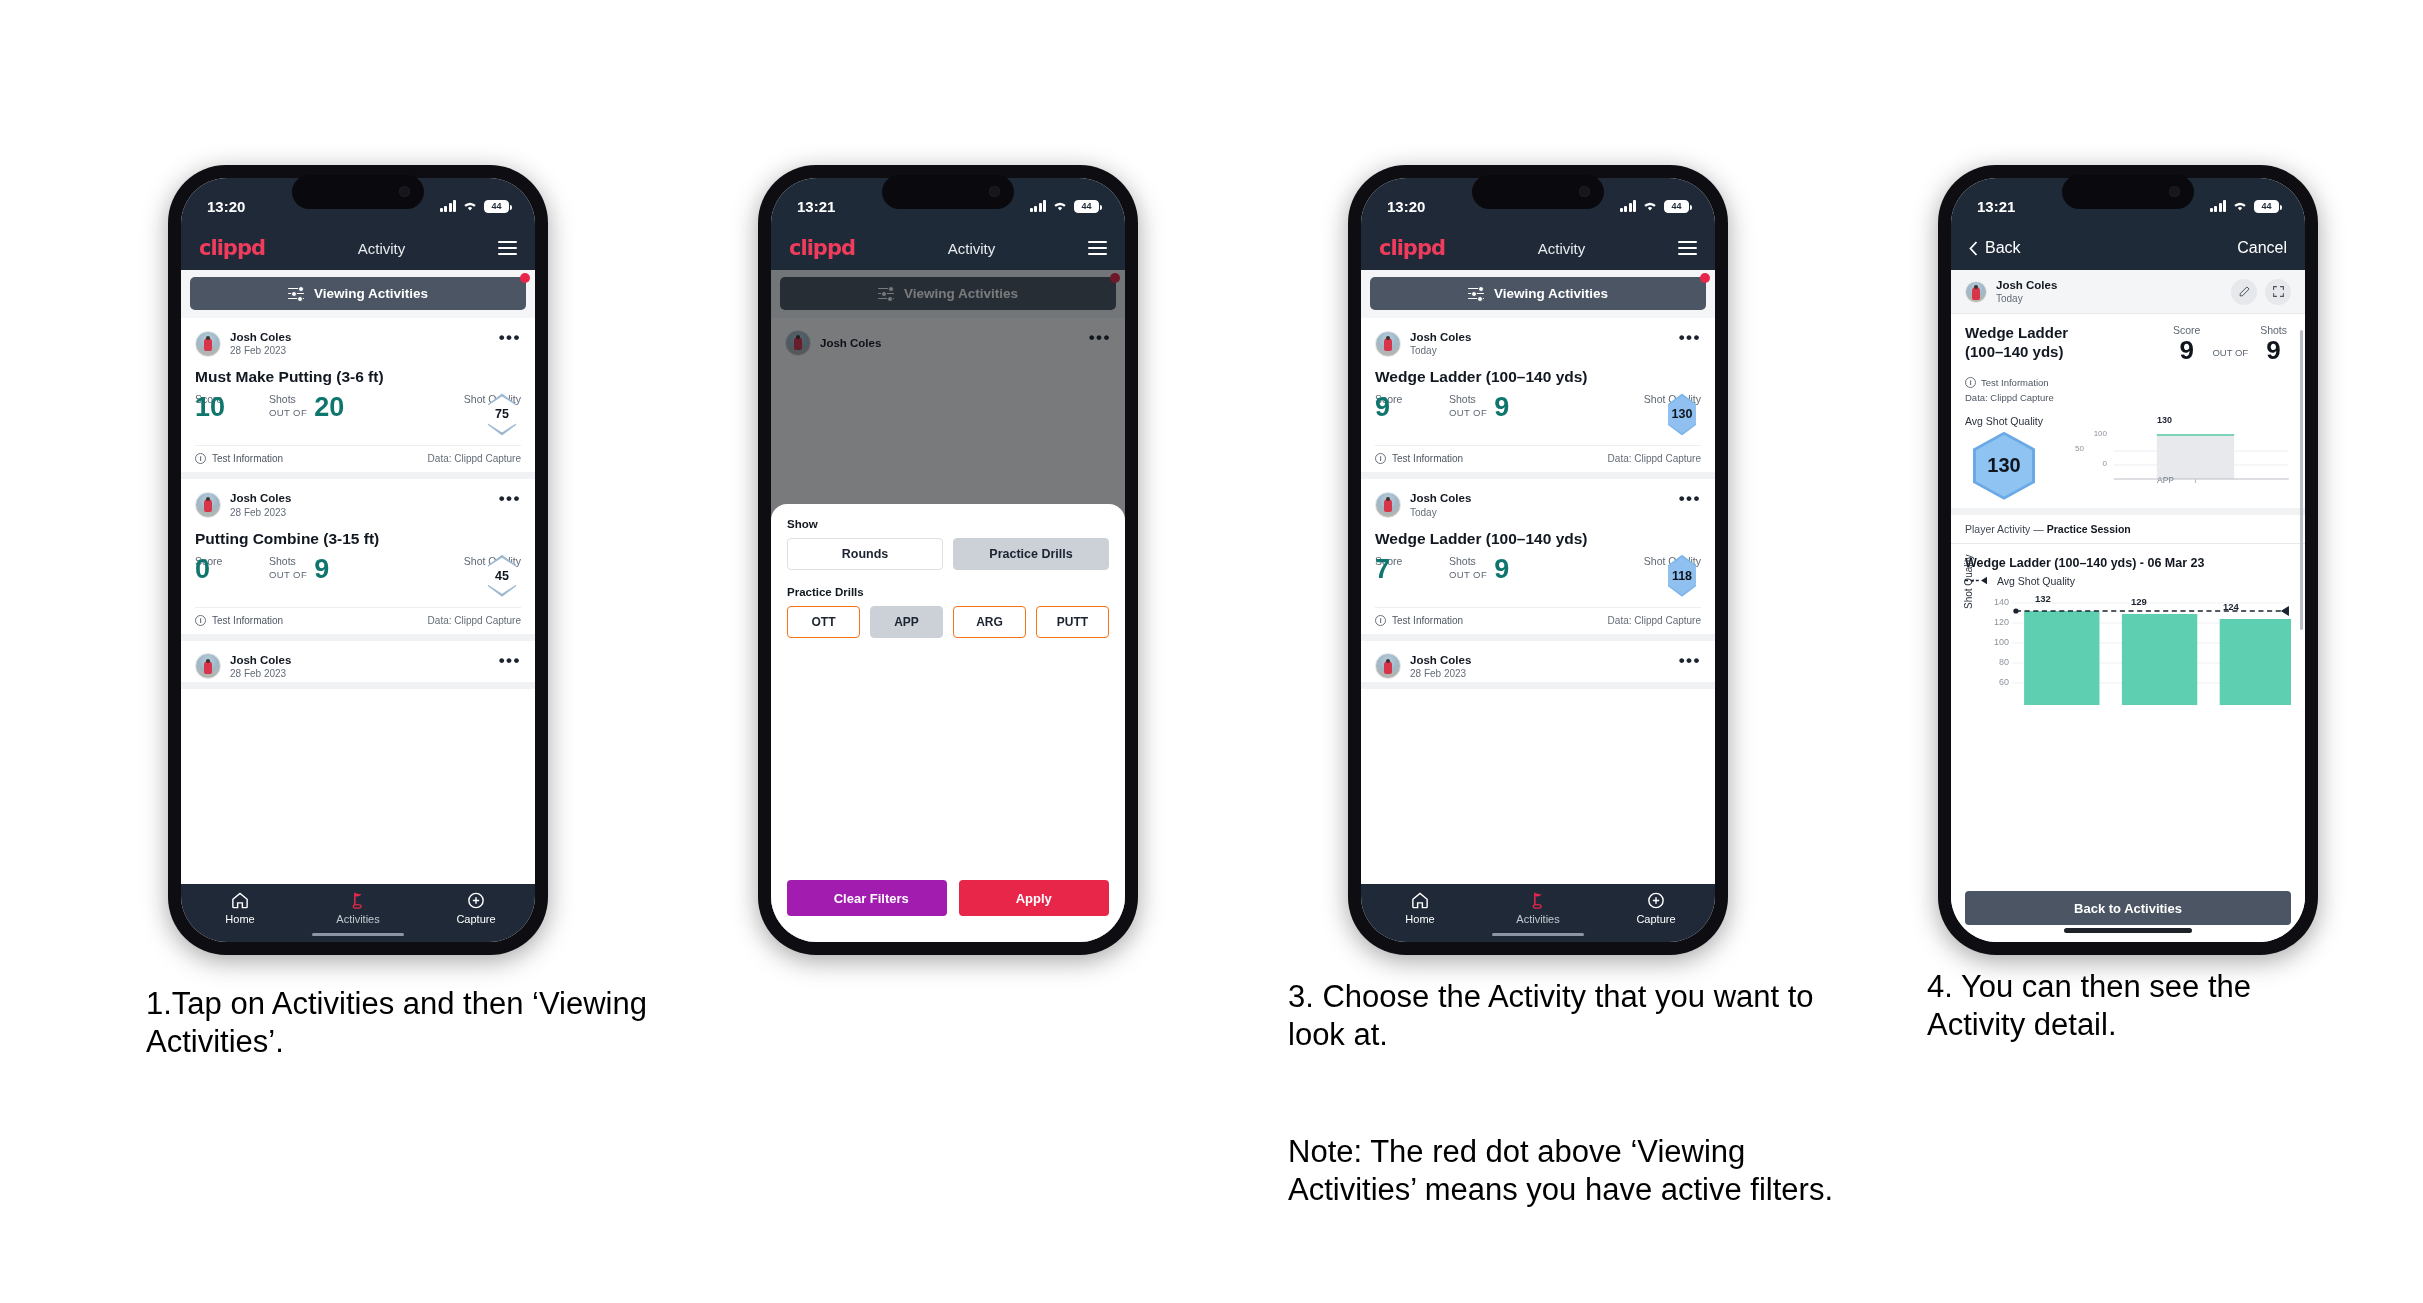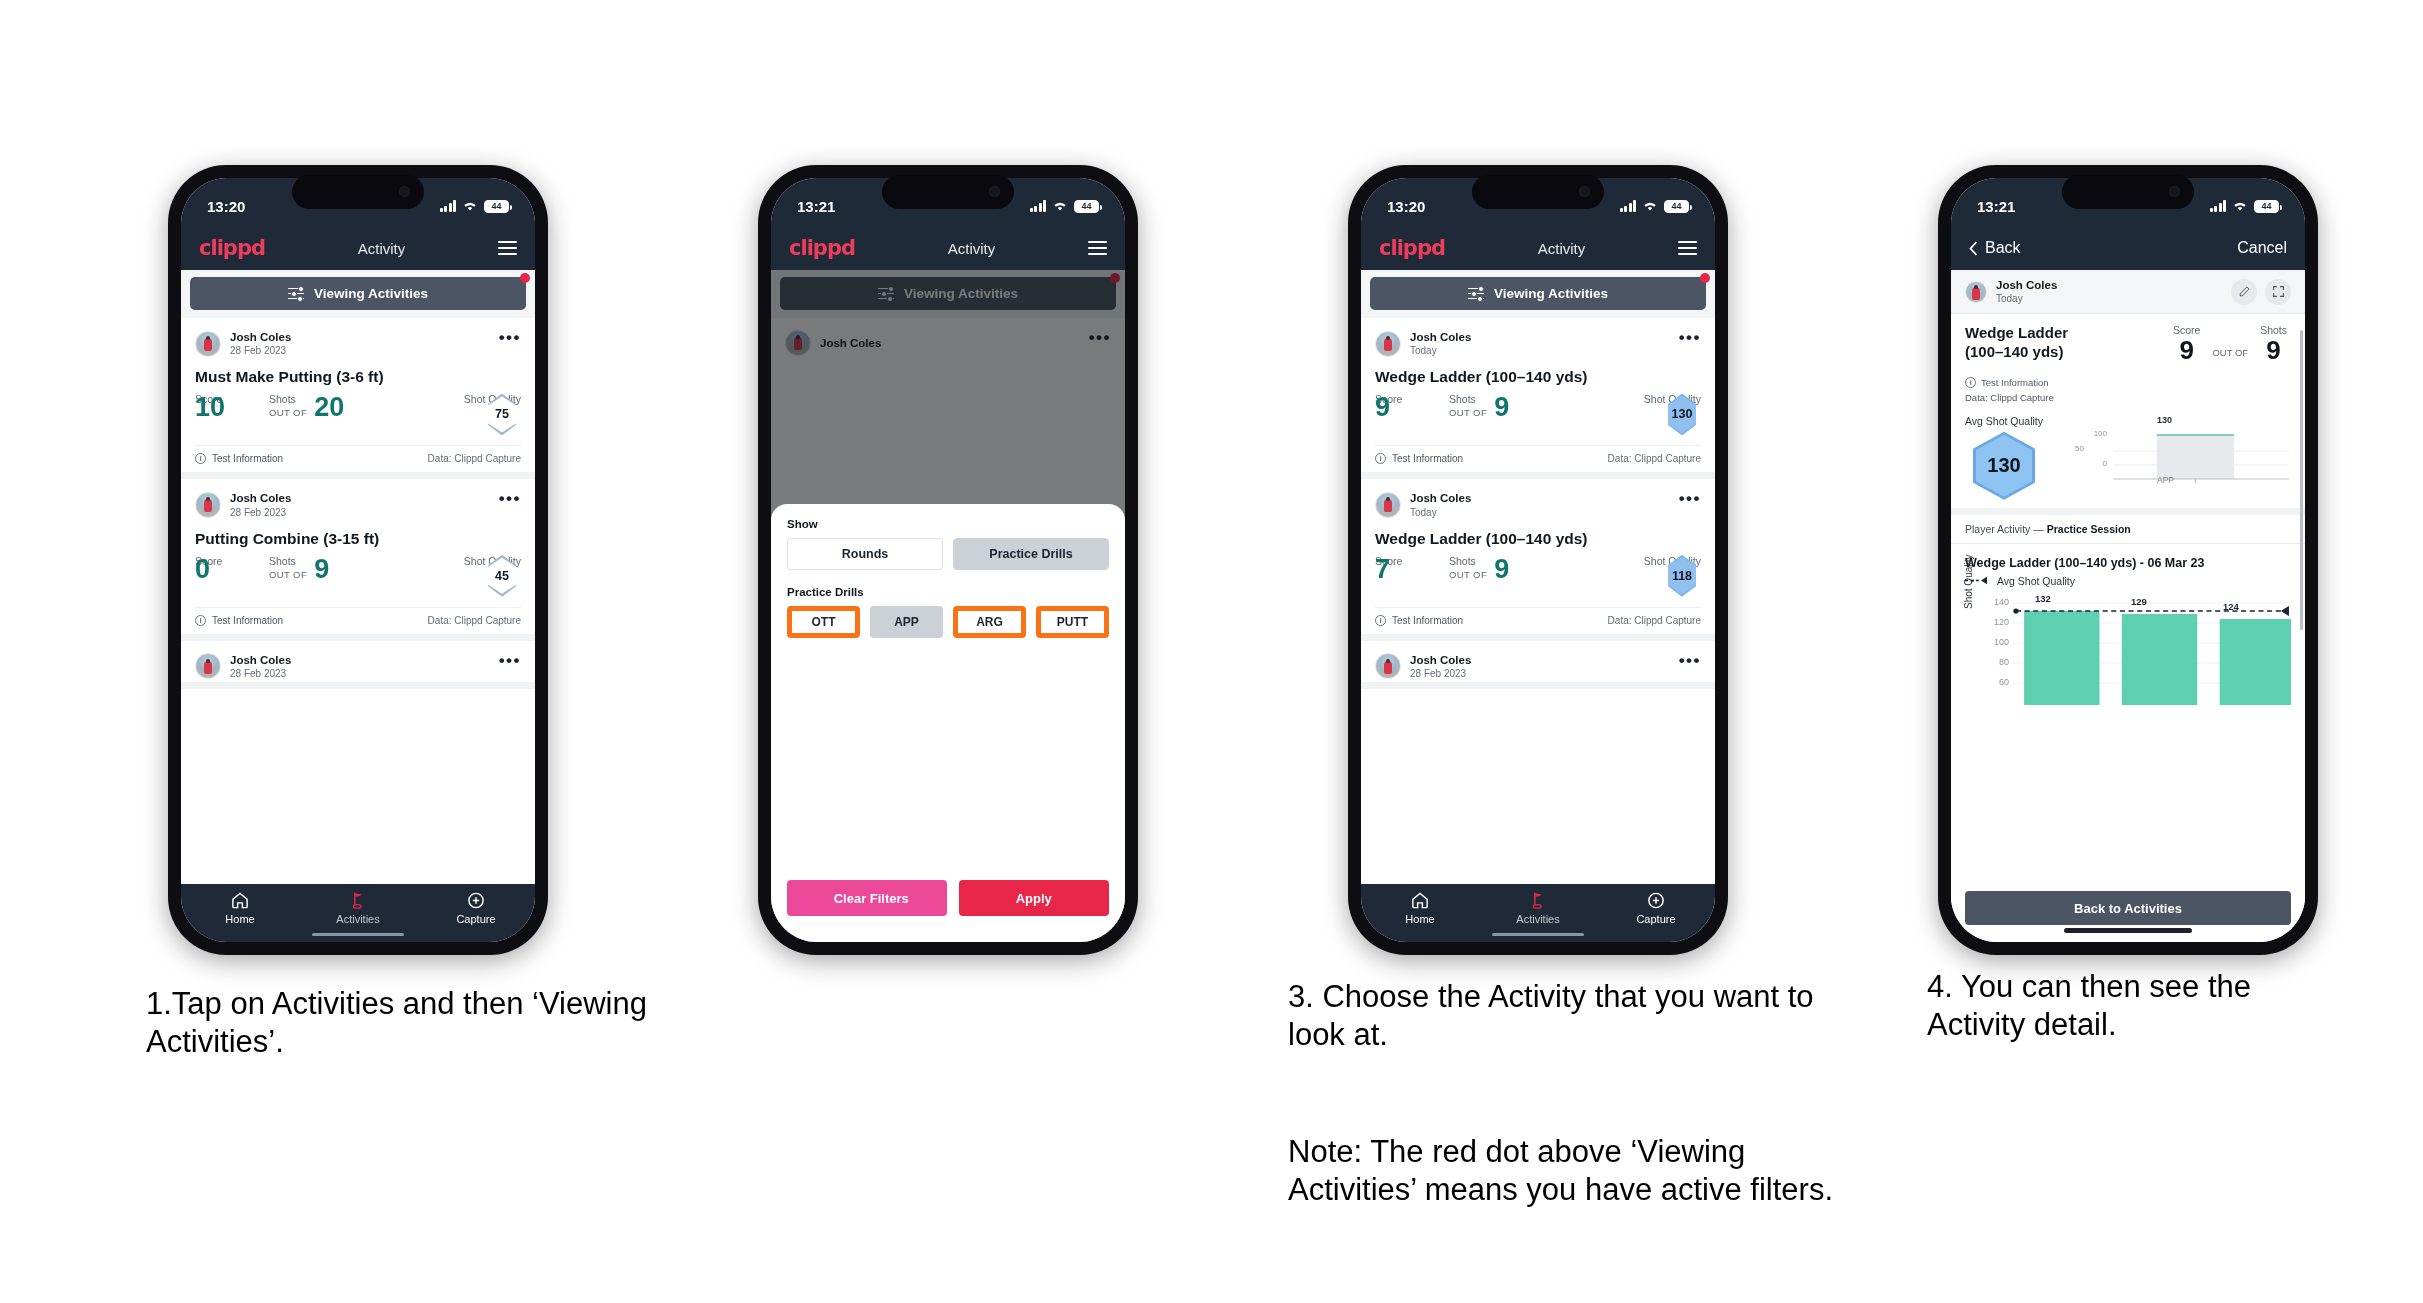--- a/index.html
+++ b/index.html
@@ -165,25 +165,25 @@
   .xbtn { position:absolute; right:14px; top:17px; width:28px;height:28px;border-radius:50%;
     background:#f6f7f9; display:flex;align-items:center;justify-content:center;
     font-size:17px; color:#3d4552; }
   .sheet-body { flex:1; padding: 14px 16px 0 16px; }
   .group-lbl { font-size: 11.5px; font-weight: bold; color:#121821; margin-bottom: 8px; }
   .seg { display:flex; gap:10px; margin-bottom: 16px; }
   .seg-btn { flex:1; height: 32px; border:1px solid #dcdfe4; border-radius:4px; background:#fff;
     display:flex;align-items:center;justify-content:center; font-size:12.5px; color:#1b2330; font-weight:bold;}
   .seg-btn.on { background:#ccd1d8; border-color:#ccd1d8; }
   .chips { display:flex; gap:10px; }
-  .chip { flex:1; height: 32px; border:5px solid #f97316; border-radius:4px; background:#fff;
+  .chip { flex:1; height: 32px; border:1px solid #f97316; border-radius:4px; background:#fff;
     display:flex;align-items:center;justify-content:center; font-size:12px; color:#1b2330; font-weight:bold;}
   .chip.on { background:#ccd1d8; border-color:#ccd1d8; }
   .sheet-foot { display:flex; gap:12px; padding: 0 16px 26px 16px; }
-  .btn-clear { flex:1; height:36px; background:#ec4899; color:#fff; border-radius:4px;
+  .btn-clear { flex:1; height:36px; background:#a21caf; color:#fff; border-radius:4px;
     display:flex;align-items:center;justify-content:center;font-size:13px;font-weight:bold;padding-left:9px;}
   .btn-apply { flex:1; height:36px; background:#e8264a; color:#fff; border-radius:4px;
     display:flex;align-items:center;justify-content:center;font-size:13px;font-weight:bold;}
 
   
   .d-userbar { background:#f4f5f7; display:flex;align-items:center;justify-content:space-between;
     padding: 8px 14px; border-bottom:1px solid #e7e9ec;}
   .round-ic { width:26px;height:26px;border-radius:50%;background:#e6e8ec;display:flex;
     align-items:center;justify-content:center;color:#4a515c;}
   .d-main { padding: 10px 14px 0 14px; background:#fff; }

